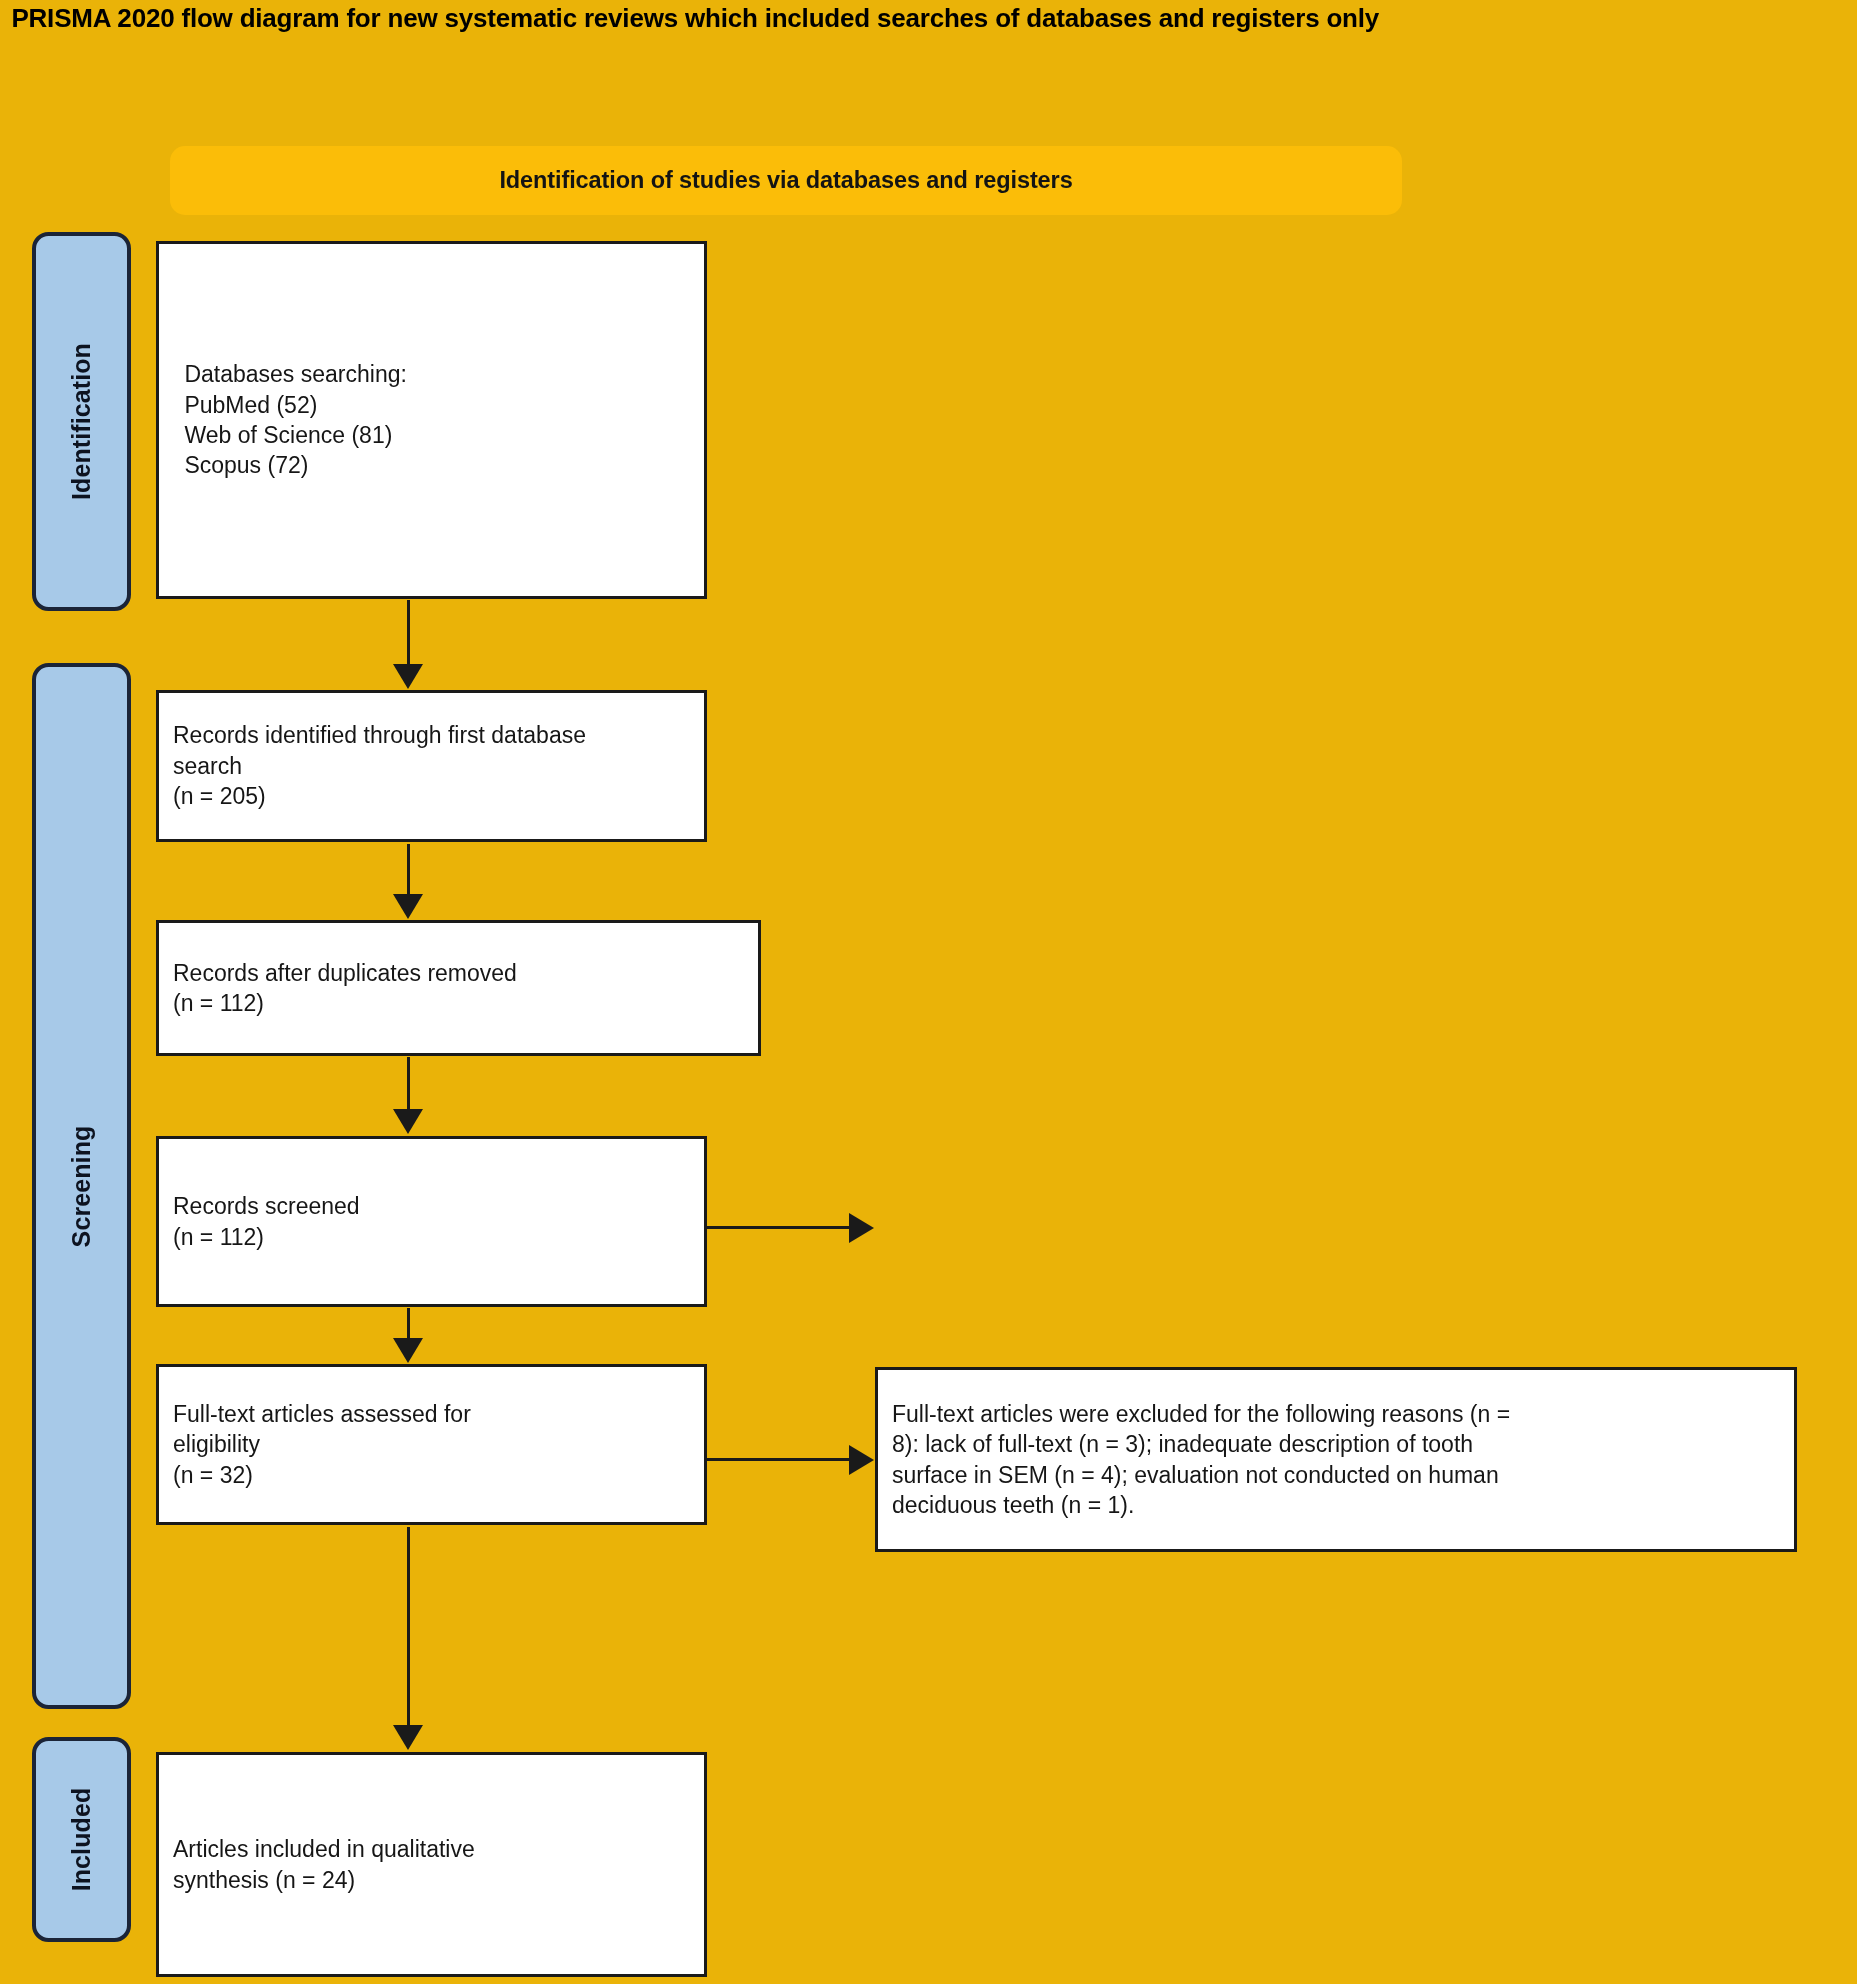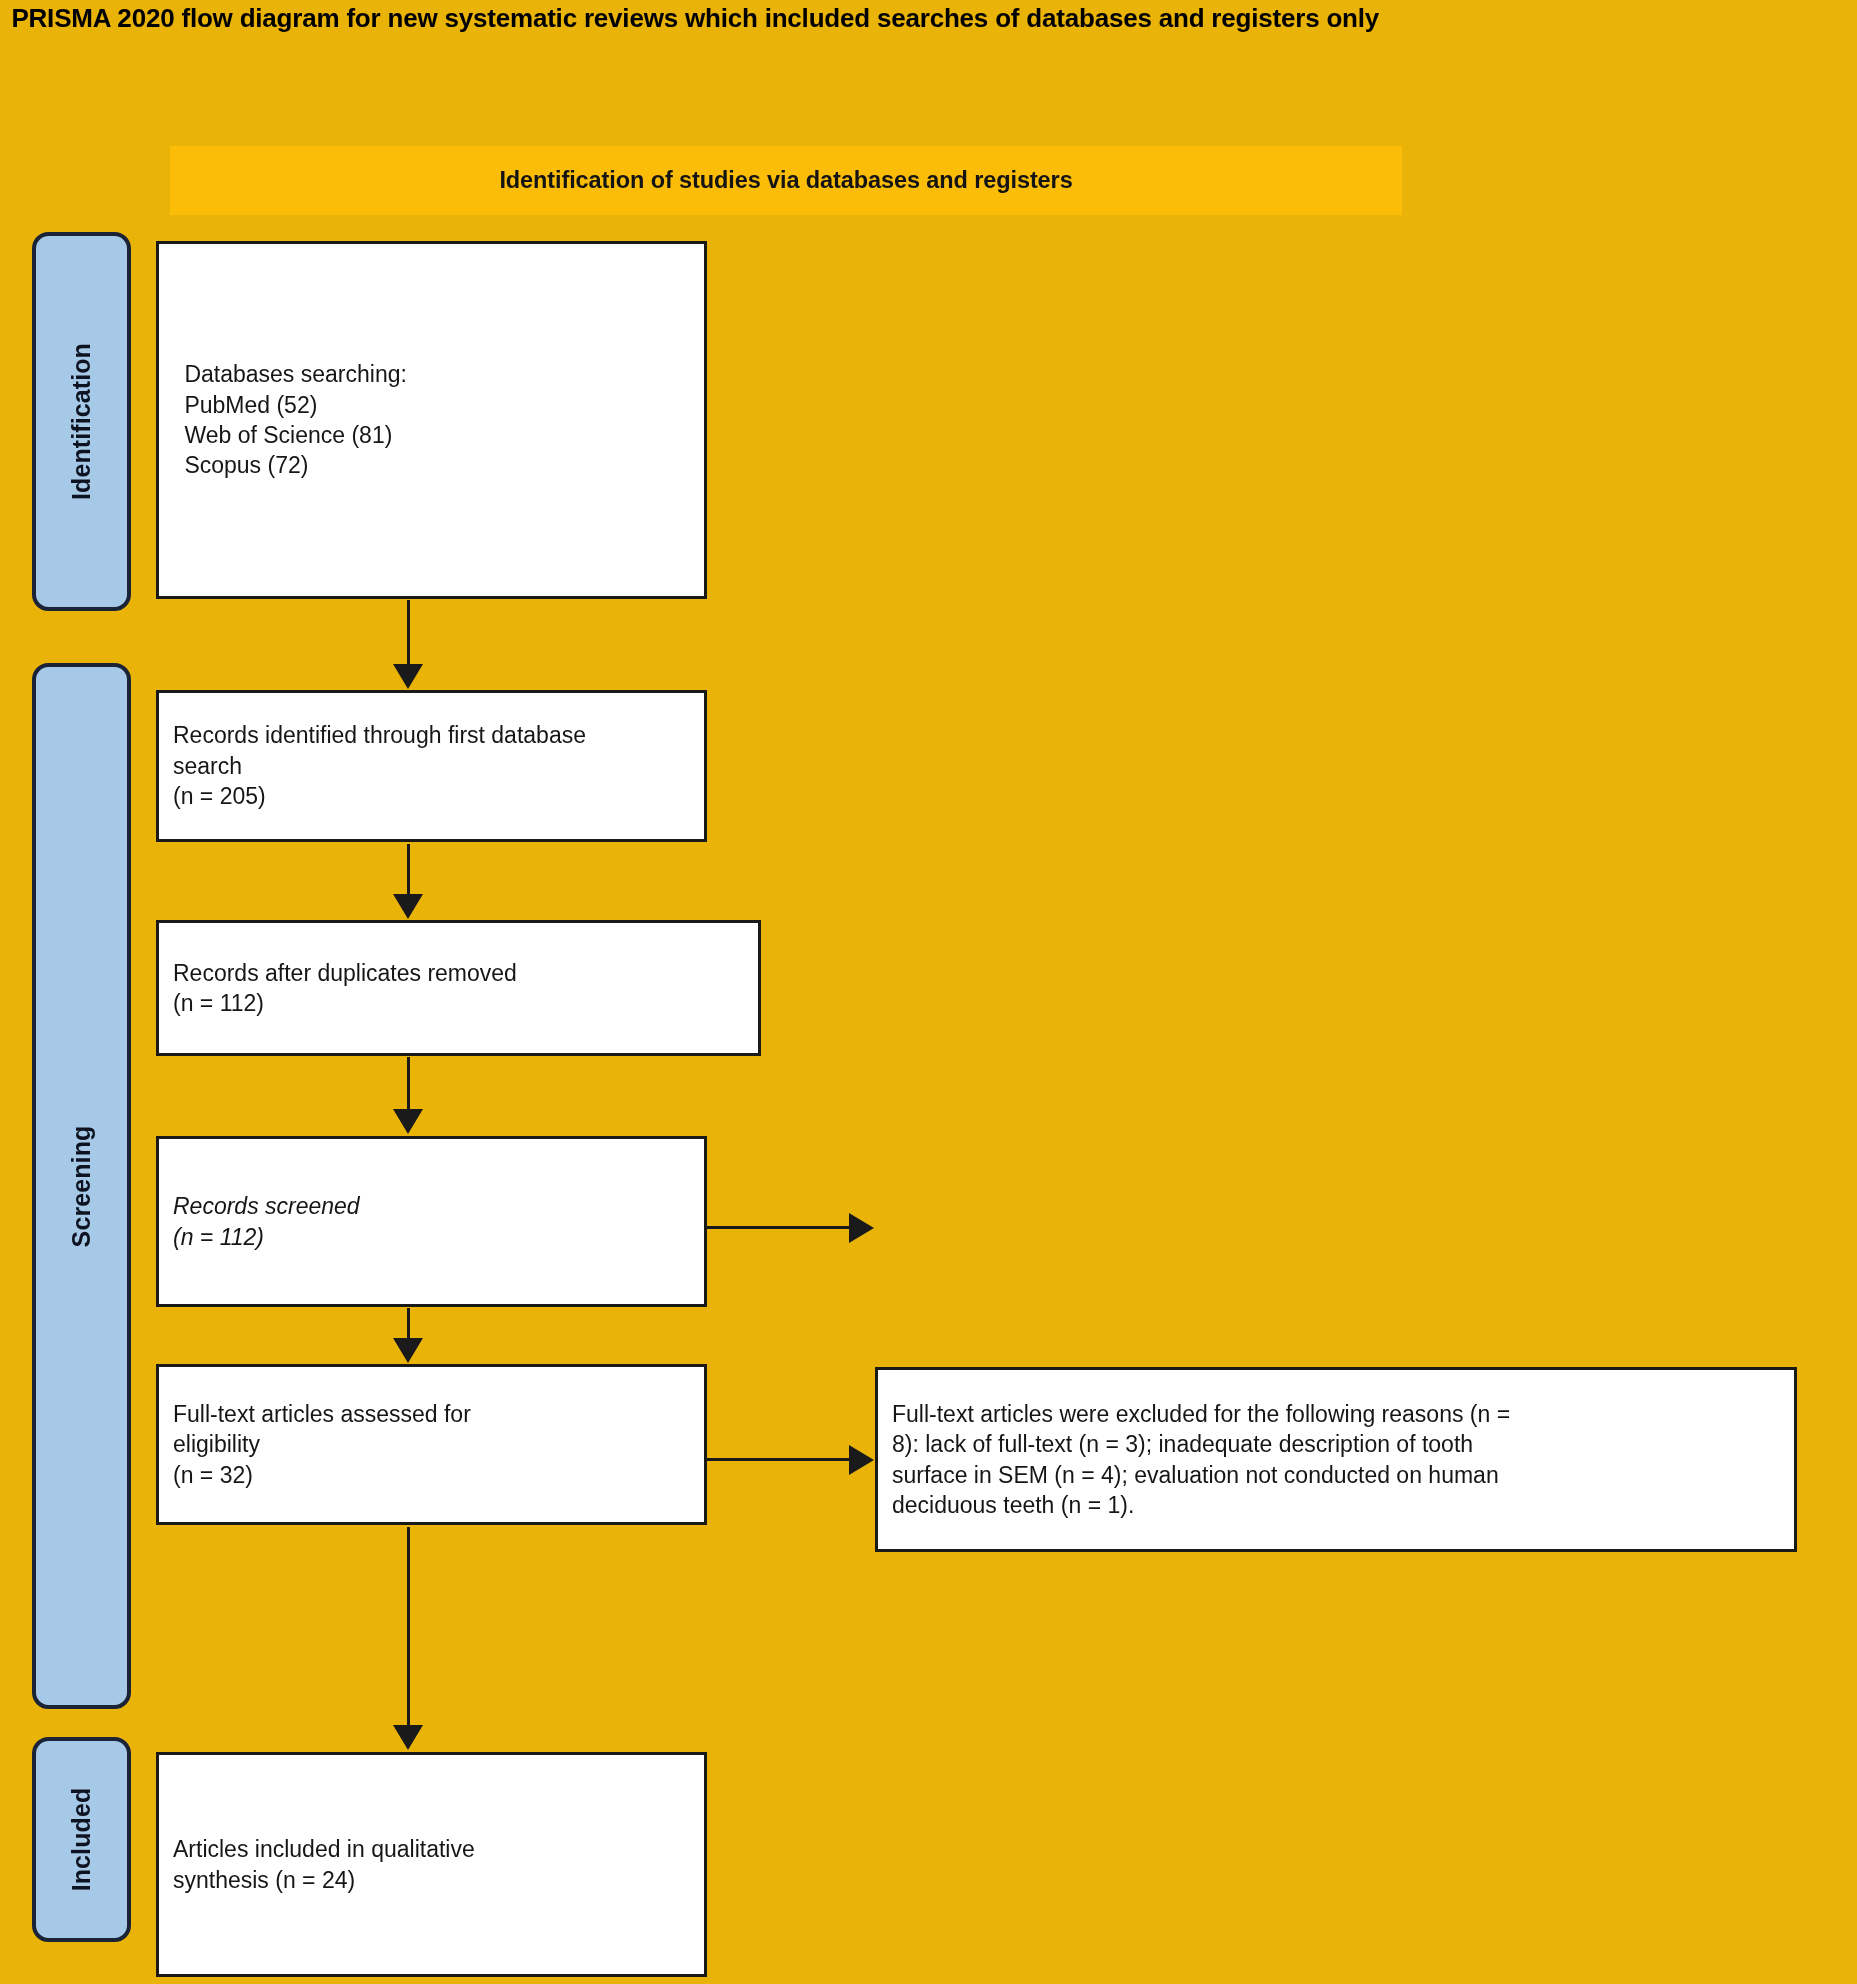--- a/index.html
+++ b/index.html
@@ -30,21 +30,21 @@
   }
 
   
   .stage-banner {
     position: absolute;
     left: 170px;
     top: 146px;
     width: 1232px;
     height: 69px;
     background: #fbbd08;
-    border-radius: 1px;
+    border-radius: 15px;
     display: flex;
     align-items: center;
     justify-content: center;
   }
   .stage-banner-label {
     font-size: 23.5px;
     font-weight: bold;
     color: #141414;
     letter-spacing: -0.1px;
   }
@@ -87,21 +87,21 @@
     color: #161616;
     padding: 0 14px;
     white-space: pre-line;
   }
 
   
   #box-databases        { left: 156px; top: 241px;  width: 551px; height: 358px; }
   #box-databases .flow-box-text { padding-left: 25.4px; }
   #box-records-identified { left: 156px; top: 690px; width: 551px; height: 152px; }
   #box-duplicates-removed { left: 156px; top: 920px; width: 605px; height: 136px; }
-  #box-records-screened   { left: 156px; top: 1136px; width: 551px; height: 171px; font-style: italic; }
+  #box-records-screened   { left: 156px; top: 1136px; width: 551px; height: 171px; }
   #box-fulltext-assessed  { left: 156px; top: 1364px; width: 551px; height: 161px; }
   #box-articles-included  { left: 156px; top: 1752px; width: 551px; height: 225px; }
 
   
   #box-records-excluded   { left: 875px; top: 1148px; width: 922px; height: 159px; }
   #box-fulltext-excluded  { left: 875px; top: 1367px; width: 922px; height: 185px; }
   .conn-line-v {
     position: absolute;
     width: 3.2px;
     background: #1a1a1a;

